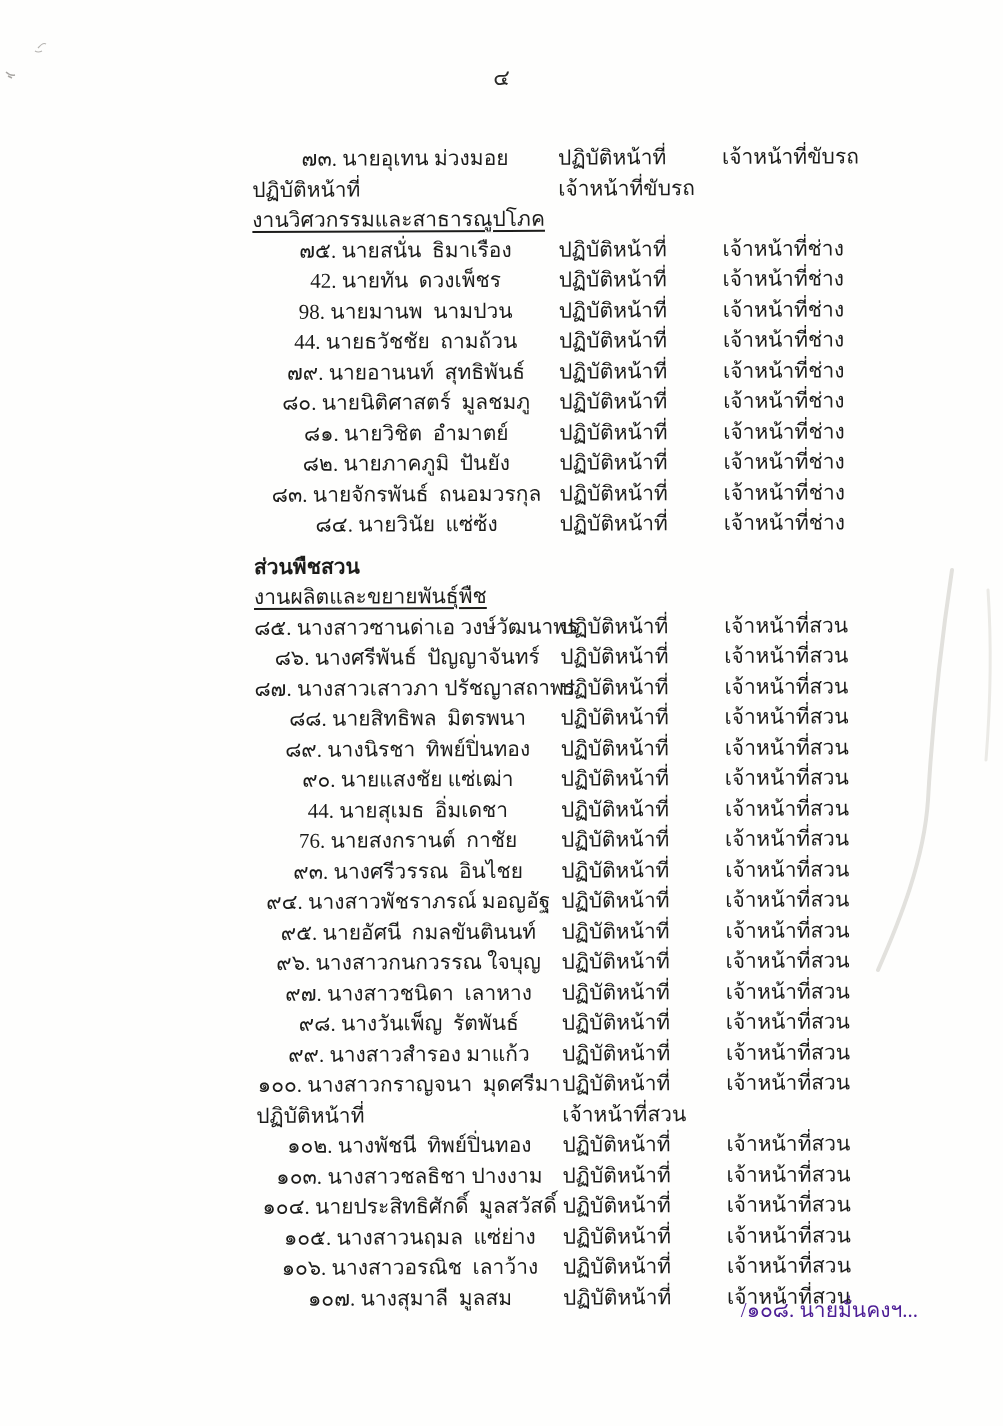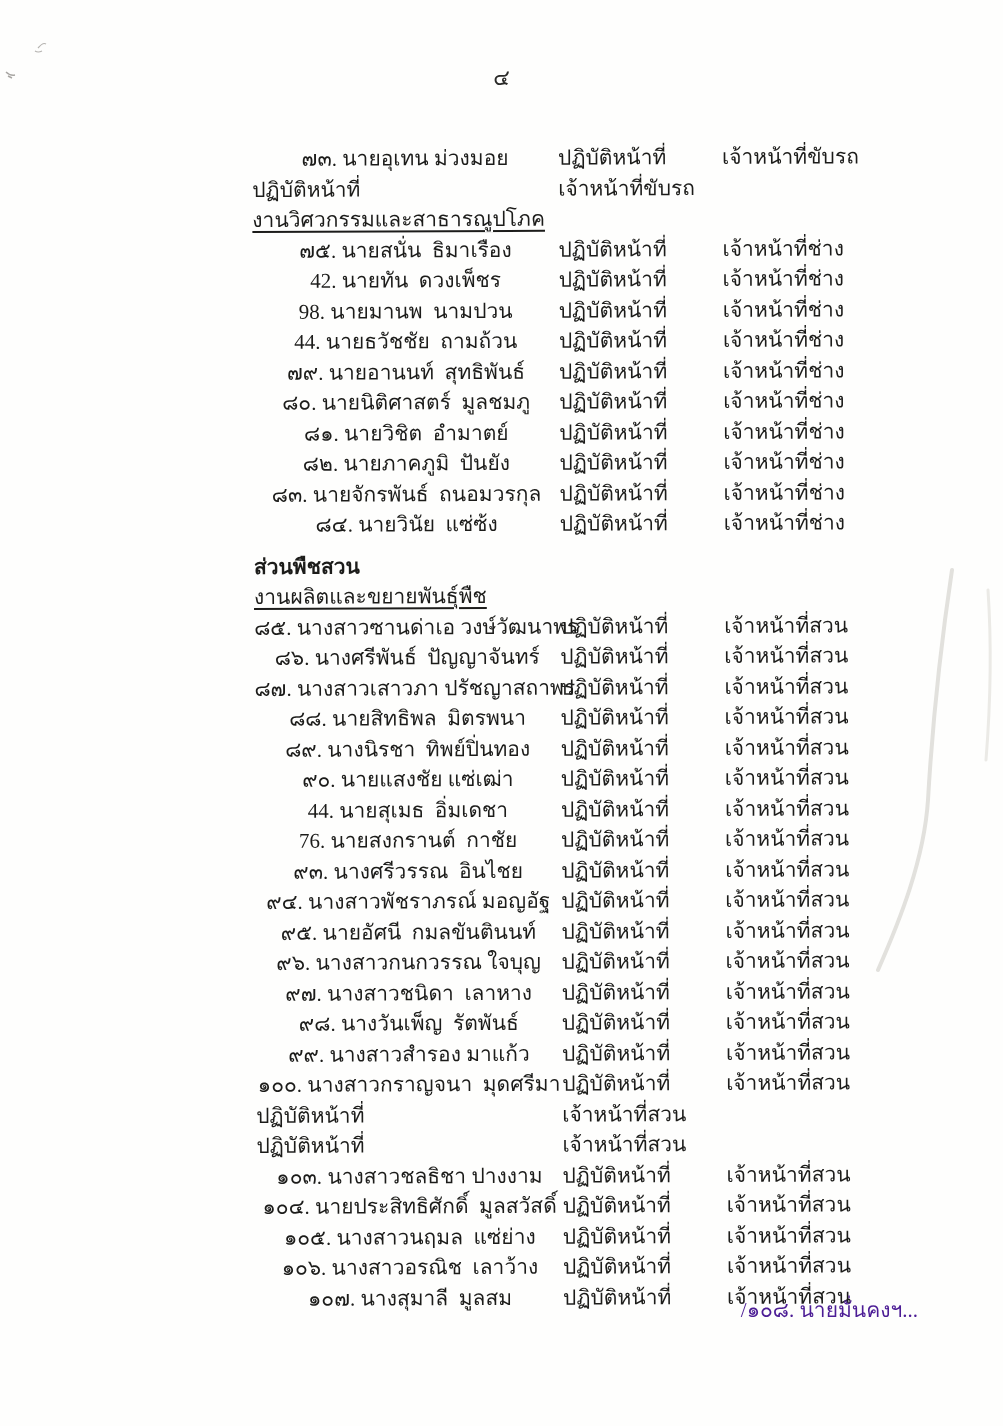--- a/index.html
+++ b/index.html
@@ -205,20 +205,21 @@
       <div class="line row">
         <span class="name-cell"><span>๑๐๐.</span><span> นางสาวกราญจนา  มุดศรีมา</span></span>
         <span class="duty-cell">ปฏิบัติหน้าที่</span>
         <span class="pos-cell">เจ้าหน้าที่สวน</span>
       </div>
       <div class="line row">
         <span class="duty-cell">ปฏิบัติหน้าที่</span>
         <span class="pos-cell">เจ้าหน้าที่สวน</span>
       </div>
       <div class="line row">
+        <span class="name-cell"><span>๑๐๒.</span><span> นางพัชนี  ทิพย์ปิ่นทอง</span></span>
         <span class="duty-cell">ปฏิบัติหน้าที่</span>
         <span class="pos-cell">เจ้าหน้าที่สวน</span>
       </div>
       <div class="line row">
         <span class="name-cell"><span>๑๐๓.</span><span> นางสาวชลธิชา ปางงาม</span></span>
         <span class="duty-cell">ปฏิบัติหน้าที่</span>
         <span class="pos-cell">เจ้าหน้าที่สวน</span>
       </div>
       <div class="line row">
         <span class="name-cell"><span>๑๐๔.</span><span> นายประสิทธิศักดิ์  มูลสวัสดิ์</span></span>

